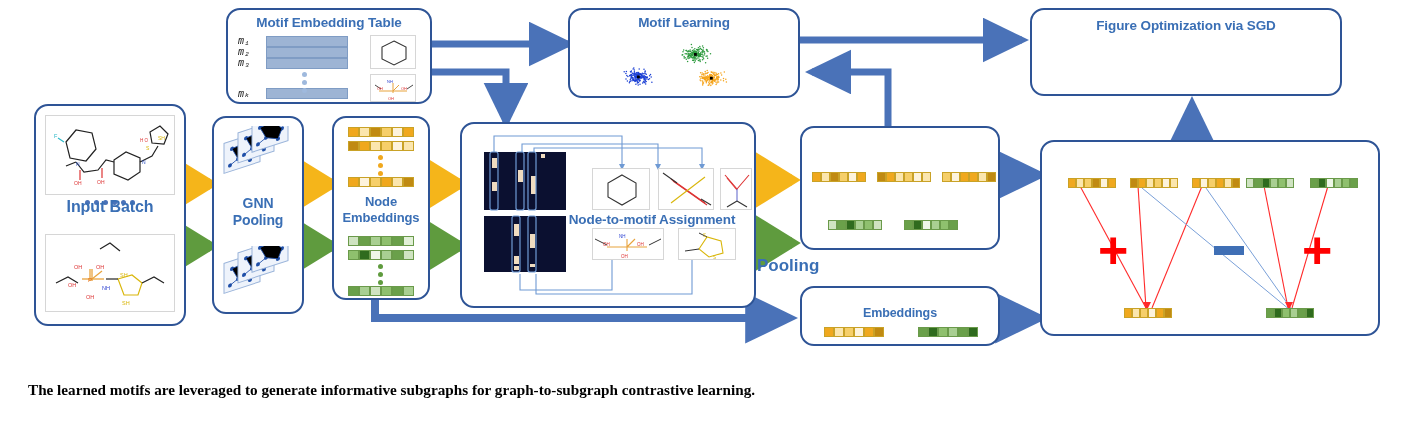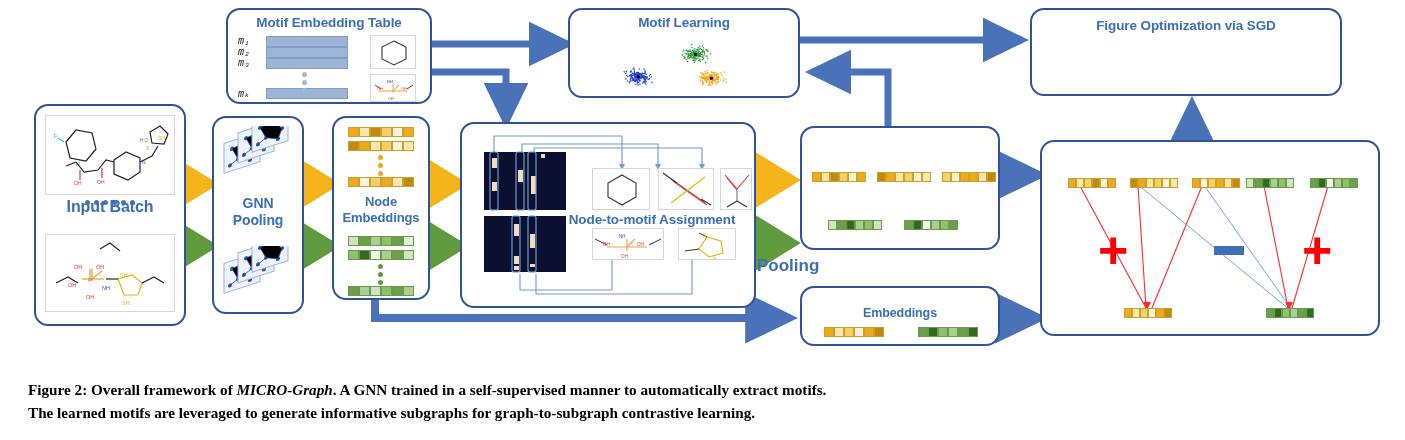--- a/index.html
+++ b/index.html
@@ -1193,19 +1193,16 @@
           <i style="width: 8px; height: 10px; background: rgb(47, 107, 30);"></i>
           <i style="width: 8px; height: 10px; background: rgb(143, 192, 110);"></i>
           <i style="width: 8px; height: 10px; background: rgb(169, 207, 146);"></i>
           <i style="width: 8px; height: 10px; background: rgb(106, 160, 74);"></i>
           <i style="width: 8px; height: 10px; background: rgb(47, 107, 30);"></i>
         </div>
       </div>
   </div>
 
   <div class="caption" style="left:28px; top:378px; width:1356px;">
-    <div>
-      <span>Figure 2: Overall framework of </span><em>MICRO-Graph</em><span>. A GNN trained in a self-supervised manner to automatically extract motifs.</span>
-    </div>
     <div>The learned motifs are leveraged to generate informative subgraphs for graph-to-subgraph contrastive learning.</div>
   </div>
 
 </div>
 
 </body></html>

